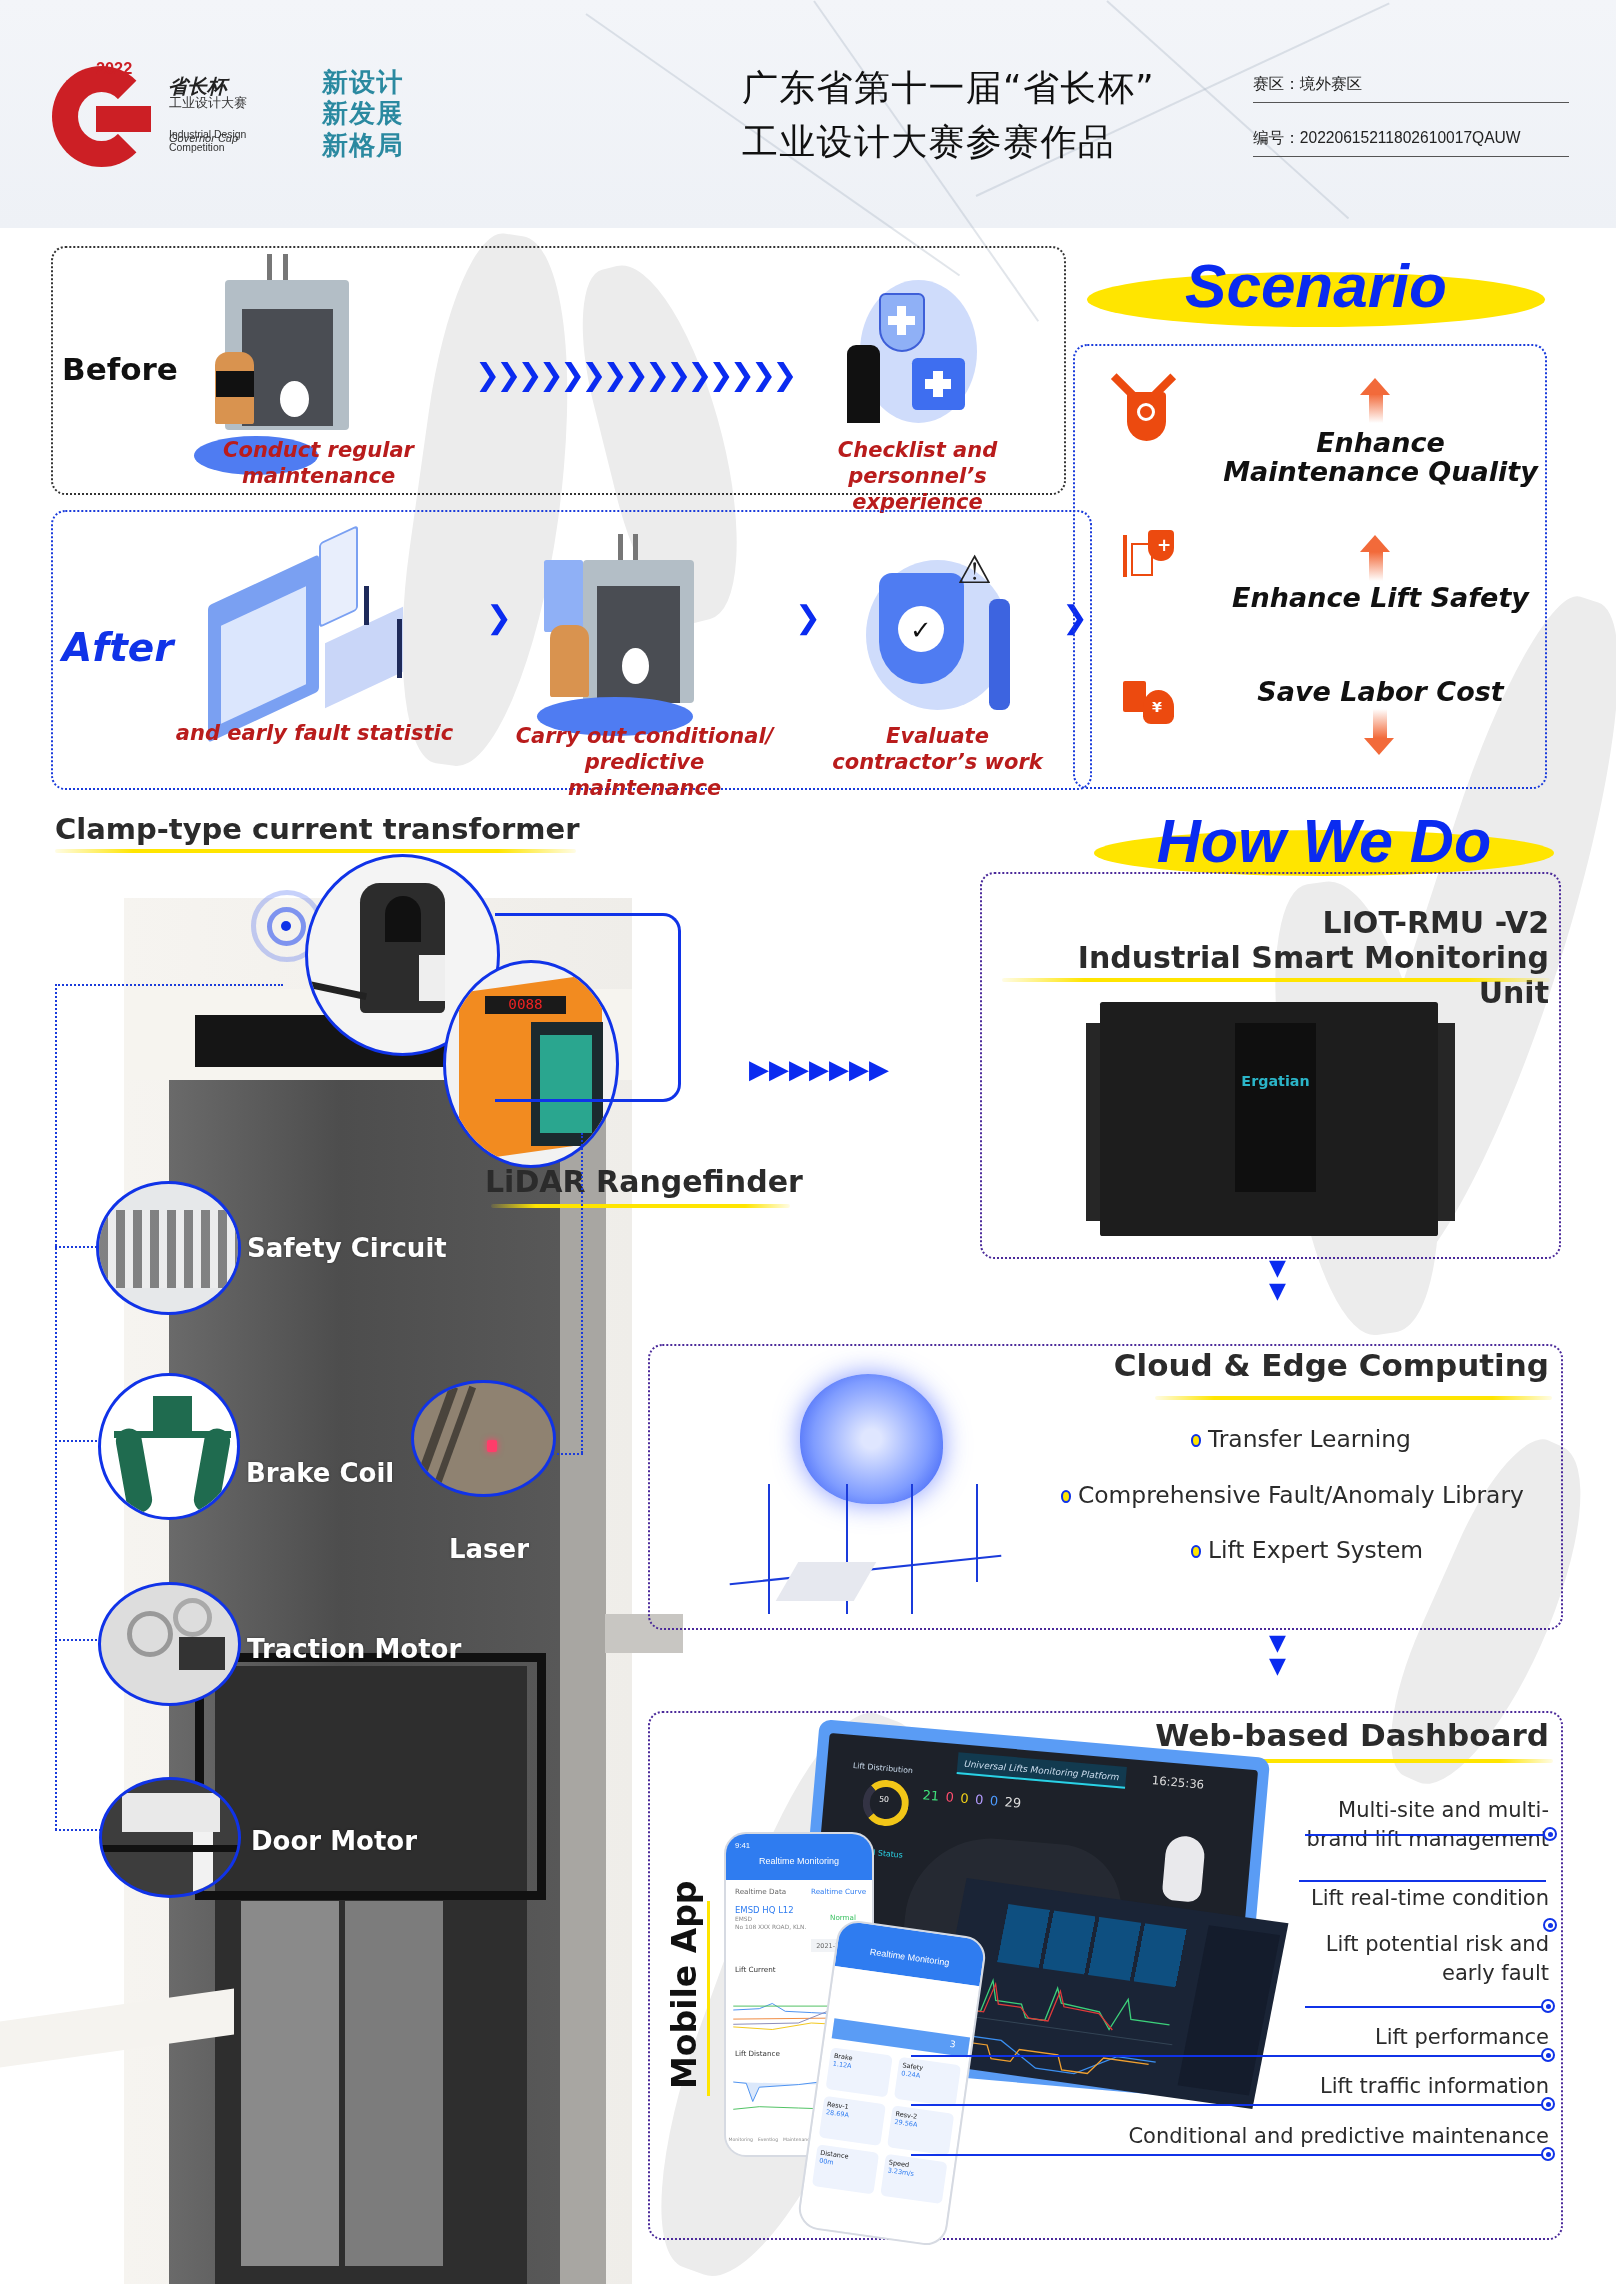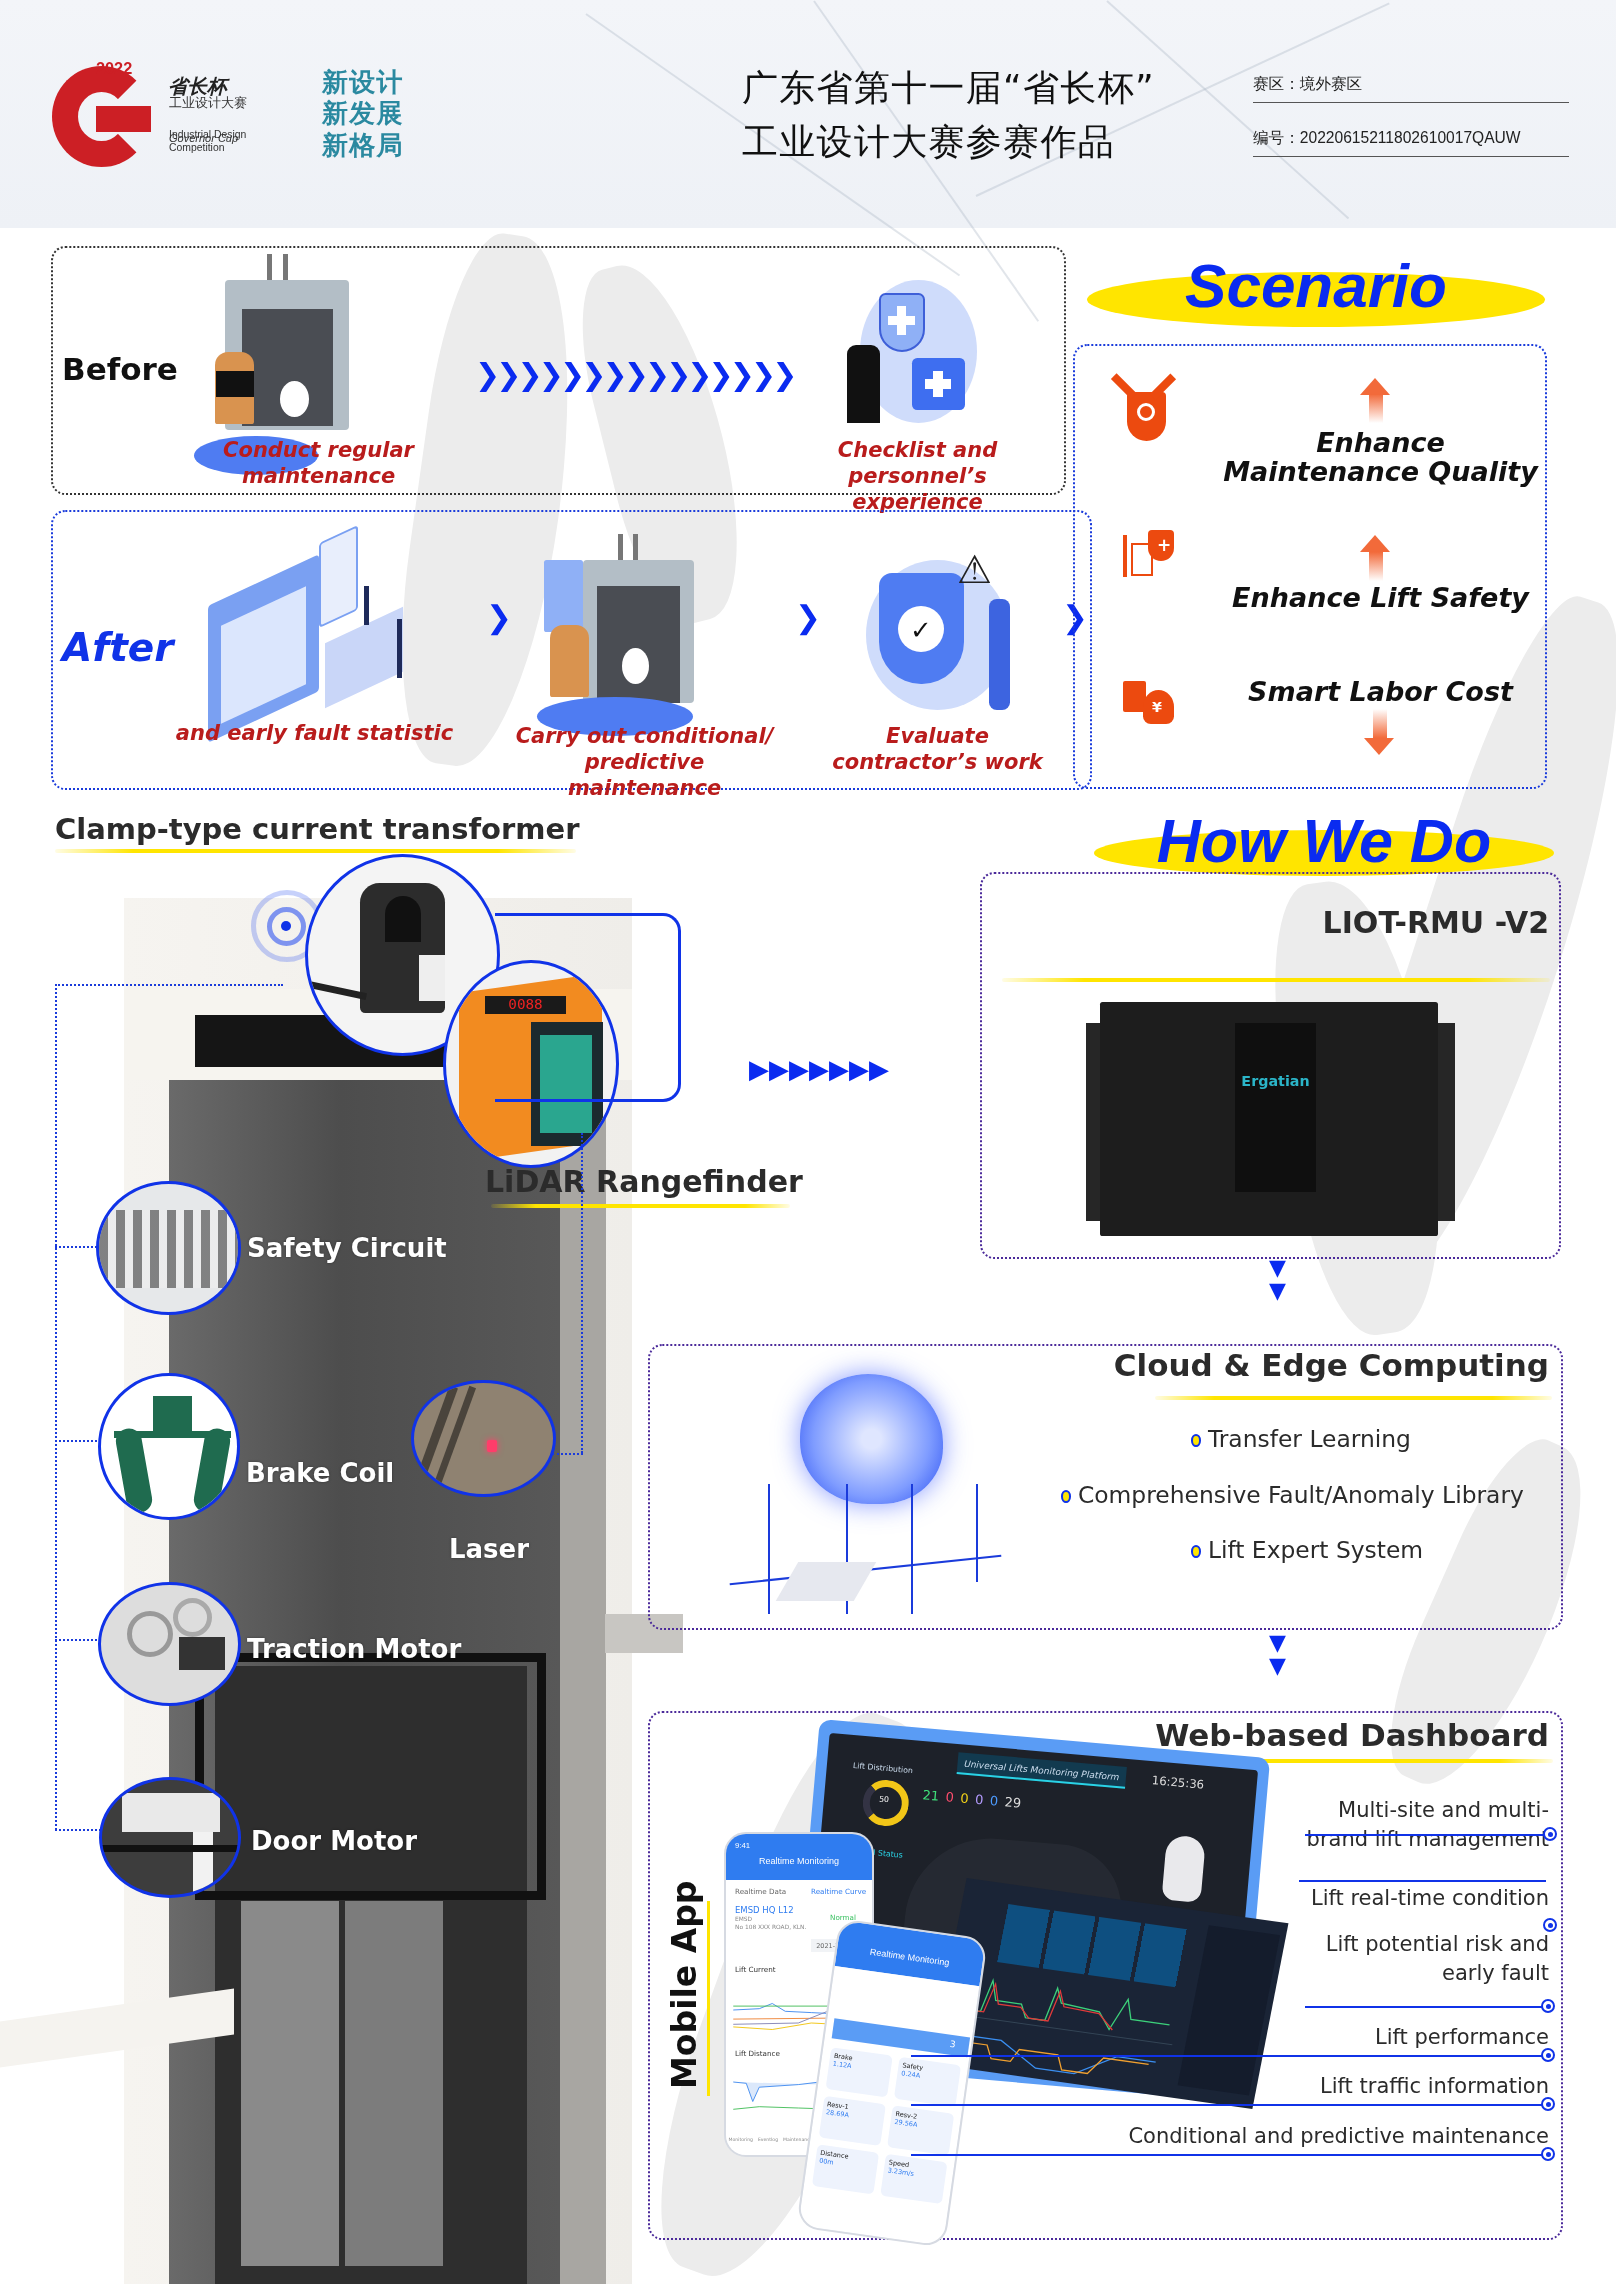--- a/index.html
+++ b/index.html
@@ -277,21 +277,21 @@
 <div class="benefit" style="left:1198px;top:583px;width:365px;">
   <div>Enhance Lift Safety</div>
 </div>
 
 <div class="orange-icon" style="left:1123px;top:681px;width:52px;height:43px;">
   <div style="position:absolute;left:0;top:0;width:23.4px;height:31px;background:#ec4a0f;border-radius:2px;"></div>
   <div style="position:absolute;left:19.5px;top:9px;width:31px;height:34px;background:#ec4a0f;border-radius:50% 50% 7.8px 7.8px;"></div>
   <div style="position:absolute;left:29px;top:18px;color:#fff;font-weight:bold;font-size:14.3px;">¥</div>
 </div>
 <div class="benefit" style="left:1198px;top:677px;width:365px;">
-  <div>Smart Labor Cost</div>
+  <div>Save Labor Cost</div>
 </div>
 <div class="abs" style="left:1373px;top:709px;width:14.3px;height:29px;background:linear-gradient(rgba(242,106,58,0),#f26a3a);"></div>
 <div class="abs" style="left:1364px;top:738px;width:0;height:0;border-left:15.6px solid transparent;border-right:15.6px solid transparent;border-top:17px solid #f26a3a;"></div>
 
 <div class="heading" style="left:55px;top:812px;font-size:29px;">Clamp-type current transformer</div>
 <div class="yline" style="left:55px;top:849px;width:521px;"></div>
 
 <div class="abs" id="lift-wall"></div>
 <div class="abs" id="lift-top"></div>
 <div class="abs" id="lift-machine"></div>
@@ -373,20 +373,21 @@
 <div class="pill" style="left:1094px;top:830px;width:460px;height:46px;"></div>
 <div class="pill-title" style="left:1094px;top:806px;width:460px;font-size:61px;">How We Do</div>
 
 <div class="arrow-row" style="left:749px;top:1054px;font-size:26px;">
   <span>▶▶▶▶▶▶▶</span>
 </div>
 
 <div class="dbox purple" style="left:980px;top:872px;width:581px;height:387px;"></div>
 <div class="heading" style="left:1002px;top:905px;width:547px;text-align:right;font-size:30px;line-height:35px;">
   <div>LIOT-RMU -V2</div>
+  <div>Industrial Smart Monitoring Unit</div>
 </div>
 <div class="yline" style="left:1002px;top:978px;width:548px;"></div>
 <div class="abs" id="rmu-ear-l"></div>
 <div class="abs" id="rmu-ear-r"></div>
 <div class="abs" id="rmu-body"></div>
 <div class="abs" id="rmu-screen"></div>
 <div class="abs" id="rmu-brand">Ergatian</div>
 
 <div class="arrow-row" style="left:1269px;top:1256px;font-size:22px;flex-direction:column;line-height:23.4px;">
   <span>▼</span>

